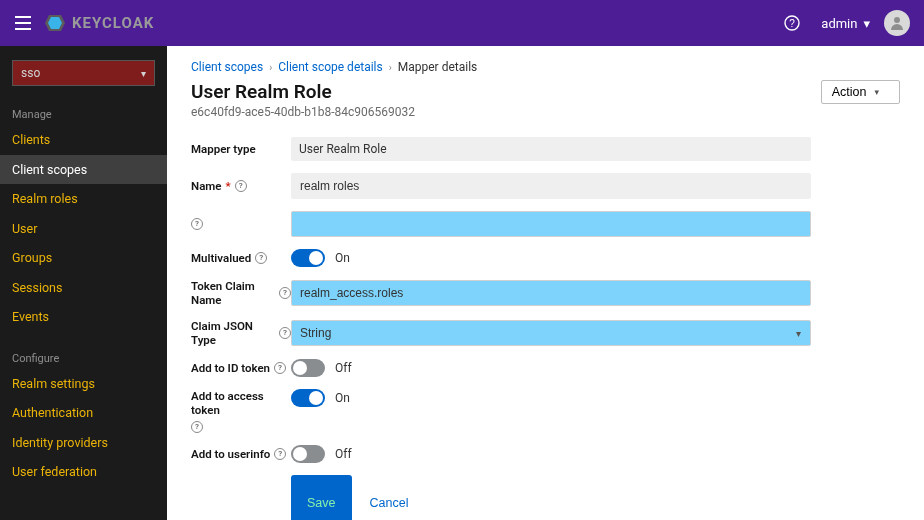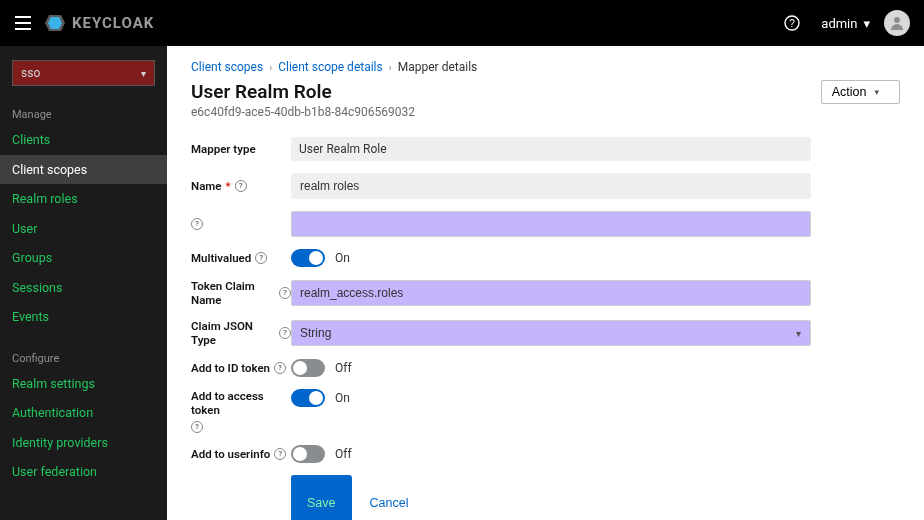--- a/index.html
+++ b/index.html
@@ -8,21 +8,21 @@
     font-size: 13px;
     color: #151515;
     background: #fff;
     width: 924px;
     height: 520px;
     overflow: hidden;
   }
   
   .topbar {
     height: 46px;
-    background: #000000;
+    background: #4c1d95;
     display: flex;
     align-items: center;
     padding: 0 14px 0 8px;
     color: #fff;
   }
   .hamburger {
     width: 30px; height: 30px;
     display:flex;align-items:center;justify-content:center;
     cursor:pointer;
   }
@@ -55,21 +55,21 @@
     display:flex;align-items:center;justify-content:space-between;
     padding:0 8px;
     font-size:12px;
     cursor:pointer;
     background:#7f1d1d;
   }
   .section-title {
     font-size:11px; color:#8e8e8e; padding:8px 12px 4px 12px;
   }
   .nav-item {
-    font-size:12.5px; padding:6px 12px; cursor:pointer; color:#22c55e;
+    font-size:12.5px; padding:6px 12px; cursor:pointer; color:#eab308;
     line-height:1.4;
   }
   .nav-item.active { background:#3f3f3f; color:#fff; }
   .nav-group { margin-bottom:12px; }
 
   
   .main { flex:1; background:#fff; overflow:auto; padding:14px 24px 24px 24px; }
   .breadcrumb { font-size:12px; color:#6a6a6a; display:flex; align-items:center; gap:6px; margin-bottom:6px; }
   .breadcrumb a { color:#0066cc; text-decoration:none; cursor:pointer; }
   .bc-sep { color:#888; font-size:10px; }
@@ -97,21 +97,21 @@
     width:12px;height:12px;border:1px solid #888;border-radius:50%;
     display:inline-flex;align-items:center;justify-content:center;
     font-size:8px;color:#666;line-height:1;
     flex-shrink:0;
   }
   .form-control-wrap { flex:1; }
   .readonly-field {
     background:#efefef; padding:5px 8px; font-size:12px; color:#333; border-radius:2px;
   }
   .text-input {
-    width:100%; border:1px solid #d0d0d0; background:#c4b5fd; font-size:12px;
+    width:100%; border:1px solid #d0d0d0; background:#7dd3fc; font-size:12px;
     padding:5px 8px; border-radius:2px; color:#333;
   }
   .text-input.grey { background:#efefef; border-color:#efefef; }
   .select-wrap { position:relative; }
   .select-wrap::after {
     content:"▾"; position:absolute; right:10px; top:50%; transform:translateY(-50%);
     font-size:10px; color:#555; pointer-events:none;
   }
   .switch-row { display:flex; align-items:center; gap:10px; }
   .switch {

